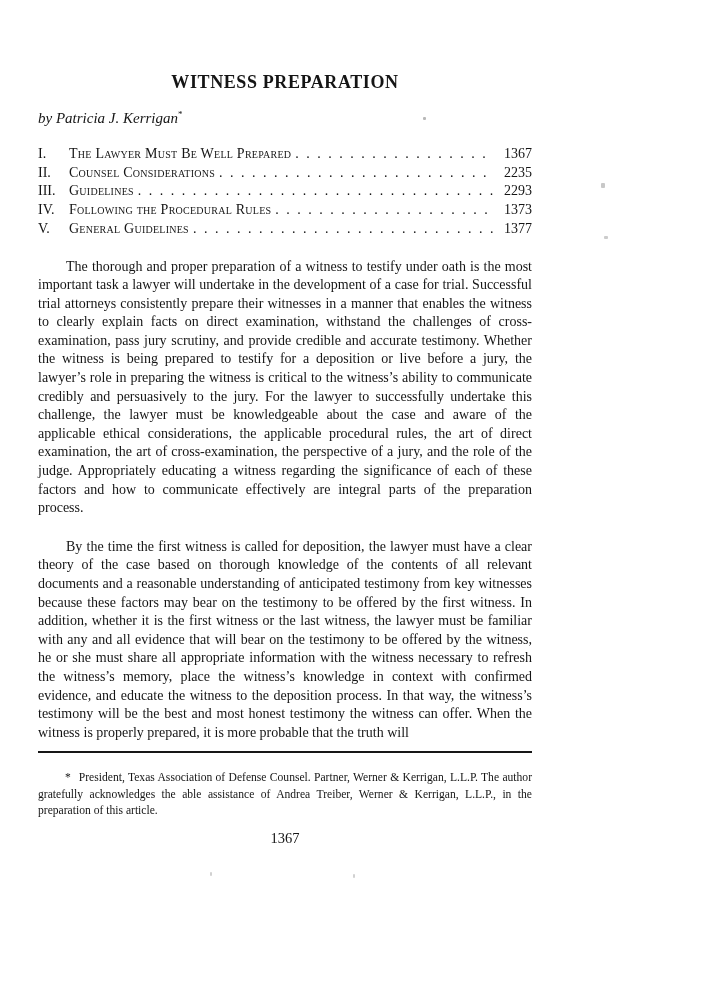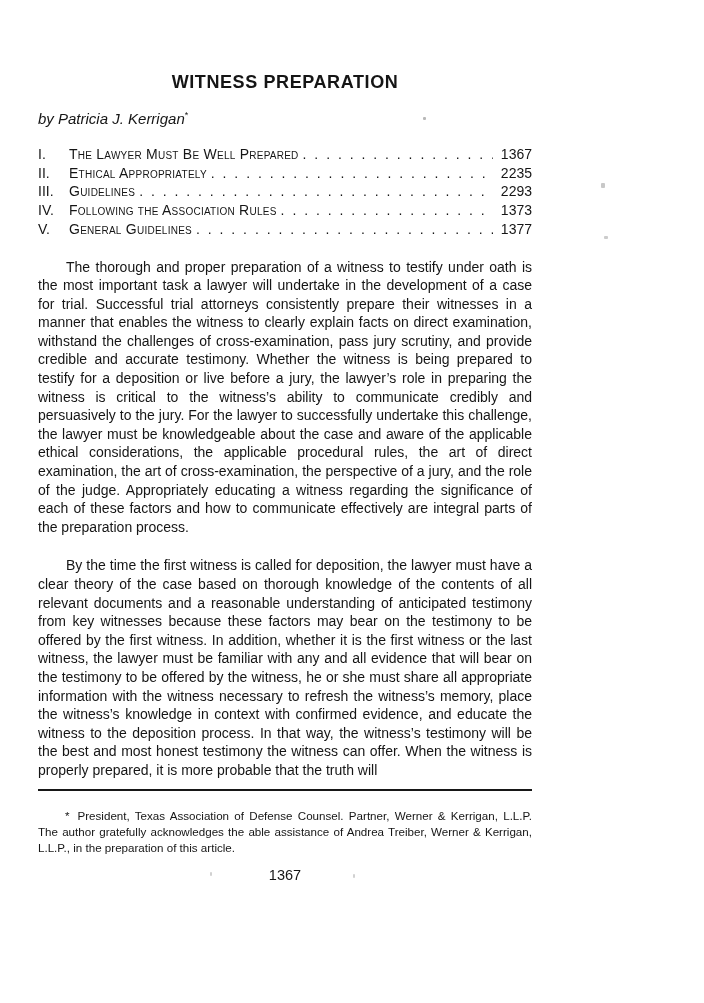--- a/index.html
+++ b/index.html
@@ -6,21 +6,21 @@
     margin: 0;
     padding: 0;
     background: #ffffff;
   }
   .page {
     position: relative;
     width: 704px;
     height: 1003px;
     background: #ffffff;
     color: #151515;
-    font-family: Liberation Sans, sans-serif;
+    font-family: Liberation Serif, serif;
     overflow: hidden;
   }
   .content {
     position: absolute;
     left: 38px;
     top: 0;
     width: 494px;
   }
   .article-title {
     margin-top: 72px;
@@ -133,33 +133,33 @@
 
     <nav class="toc">
       <div class="toc-row">
         <span class="toc-num">I.</span>
         <span class="toc-label sc">The Lawyer Must Be Well Prepared</span>
         <span class="toc-leader"></span>
         <span class="toc-page">1367</span>
       </div>
       <div class="toc-row">
         <span class="toc-num">II.</span>
-        <span class="toc-label sc">Ethical Appropriately</span>
+        <span class="toc-label sc">Counsel Considerations</span>
         <span class="toc-leader"></span>
         <span class="toc-page">2235</span>
       </div>
       <div class="toc-row">
         <span class="toc-num">III.</span>
         <span class="toc-label sc">Guidelines</span>
         <span class="toc-leader"></span>
         <span class="toc-page">2293</span>
       </div>
       <div class="toc-row">
         <span class="toc-num">IV.</span>
-        <span class="toc-label sc">Following the Association Rules</span>
+        <span class="toc-label sc">Following the Procedural Rules</span>
         <span class="toc-leader"></span>
         <span class="toc-page">1373</span>
       </div>
       <div class="toc-row">
         <span class="toc-num">V.</span>
         <span class="toc-label sc">General Guidelines</span>
         <span class="toc-leader"></span>
         <span class="toc-page">1377</span>
       </div>
     </nav>

